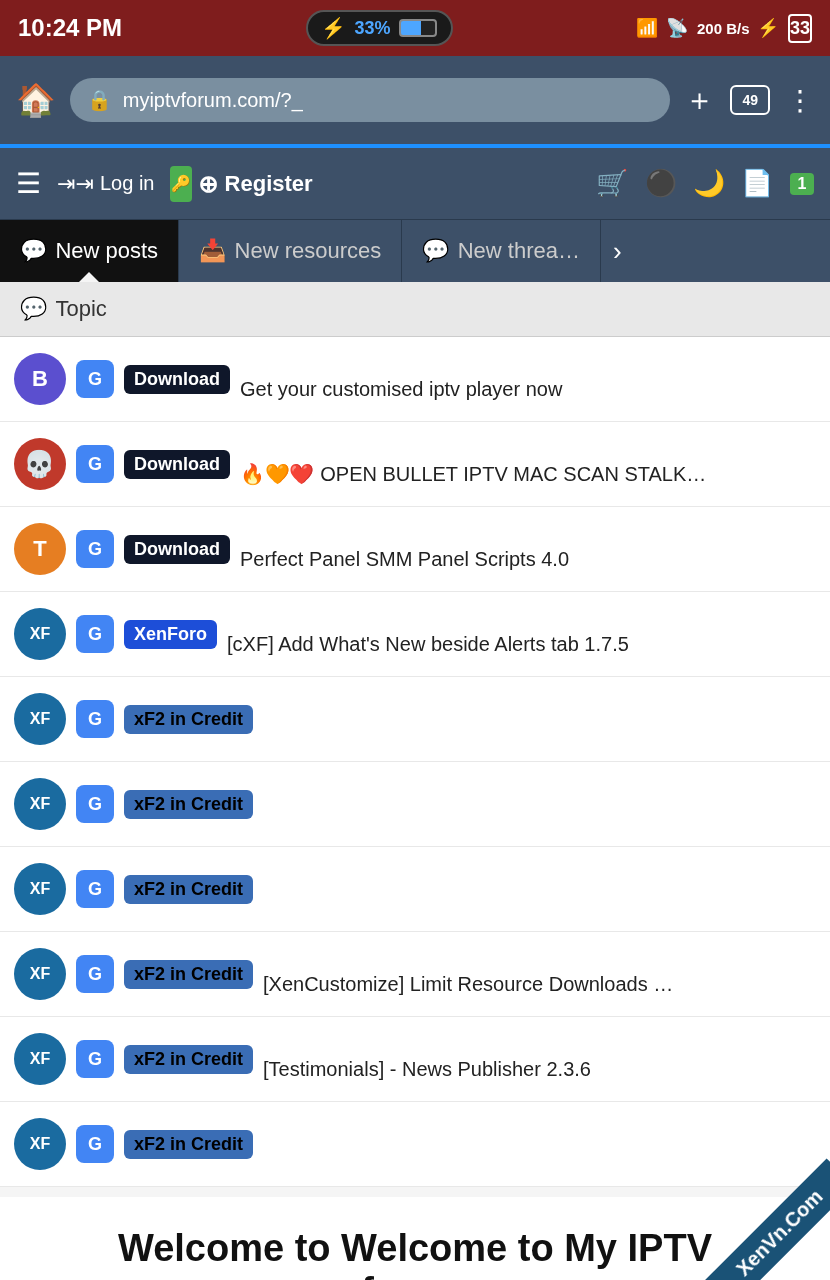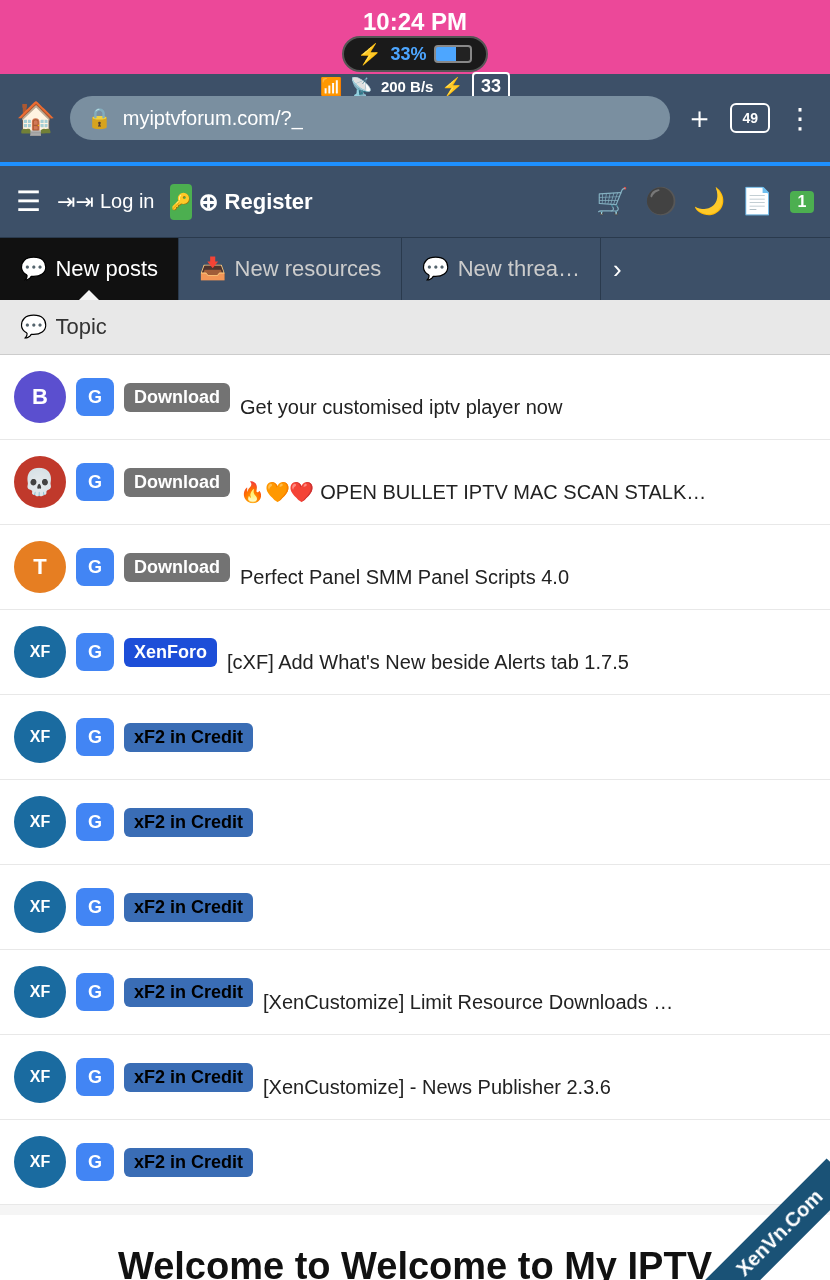--- a/index.html
+++ b/index.html
@@ -1,30 +1,29 @@
 <!DOCTYPE html>
 <html><head>
   <meta charset="utf-8">
   <meta name="viewport" content="width=830">
   <style>
     * { margin: 0; padding: 0; box-sizing: border-box; }
     body { width: 830px; min-height: 1280px; font-family: 'Segoe UI', Arial, sans-serif; background: #f0f2f5; overflow-x: hidden; }
 
     
     .status-bar {
-      background: #ec4899;
+      background: #7f1d1d;
       color: #fff;
       display: flex;
       align-items: center;
       justify-content: space-between;
       padding: 8px 18px;
-      height: 74px;
+      height: 56px;
       font-size: 22px;
       font-weight: bold;
-      flex-direction: column;
     }
     .status-bar .time { font-size: 24px; font-weight: bold; }
     .status-bar .right-icons { display: flex; align-items: center; gap: 8px; font-size: 18px; }
     .battery-pill {
       background: #1a1a1a;
       border: 2px solid #555;
       border-radius: 20px;
       padding: 4px 14px;
       display: flex;
       align-items: center;
@@ -189,21 +188,21 @@
       color: #fff; font-size: 18px; font-weight: bold;
       flex-shrink: 0;
     }
     .badge {
       display: inline-flex; align-items: center; justify-content: center;
       border-radius: 6px; padding: 4px 10px;
       font-size: 18px; font-weight: bold; color: #fff;
       flex-shrink: 0;
       white-space: nowrap;
     }
-    .badge-download { background: #737373; }
+    .badge-download { background: #0f172a; }
     .badge-xenforo { background: #1d4ed8; color: #fff; }
     .badge-xf2credit { background: #3a6db5; color: #000000; }
 
     .row-title {
       font-size: 20px; color: #222;
       overflow: hidden; text-overflow: ellipsis;
       white-space: nowrap;
       flex: 1;
       min-width: 0;
       margin-top: 20px;
@@ -246,21 +245,21 @@
   <div class="battery-pill">
     <span class="bolt">⚡</span>
     <span class="pct">33%</span>
     <span class="battery-icon"></span>
   </div>
   <div class="right-icons">
     <span>📶</span>
     <span>📡</span>
     <span style="font-size:15px;">200 B/s</span>
     <span>⚡</span>
-    <span style="border:2px solid #fff;border-radius:4px;padding:2px 7px;font-size:18px;">33</span>
+    <span style="border:2px solid #fff;border-radius:4px;padding:2px 0;font-size:18px;">33</span>
   </div>
 </div>
 
 <div class="browser-bar">
   <span class="home-btn">🏠</span>
   <div class="address-bar">
     <span class="lock-icon">🔒</span>
     <span class="url-text">myiptvforum.com/?_</span>
   </div>
   <div class="browser-actions">
@@ -367,21 +366,21 @@
       <div class="avatar" style="background:#1a6ba0;font-size:16px;font-weight:bold;">XF</div>
       <div class="g-icon">G</div>
       <span class="badge badge-xf2credit">xF2 in Credit</span>
       <span class="row-title">[XenCustomize] Limit Resource Downloads …</span>
     </div>
 
     <div class="forum-row">
       <div class="avatar" style="background:#1a6ba0;font-size:16px;font-weight:bold;">XF</div>
       <div class="g-icon">G</div>
       <span class="badge badge-xf2credit">xF2 in Credit</span>
-      <span class="row-title">[XenCustomize] - News Publisher 2.3.6</span>
+      <span class="row-title">[Testimonials] - News Publisher 2.3.6</span>
     </div>
 
     <div class="forum-row">
       <div class="avatar" style="background:#1a6ba0;font-size:16px;font-weight:bold;">XF</div>
       <div class="g-icon">G</div>
       <span class="badge badge-xf2credit">xF2 in Credit</span>
     </div>
 
   </div>
 

